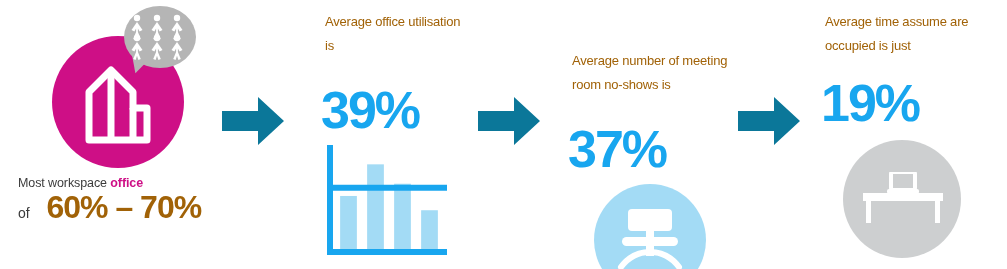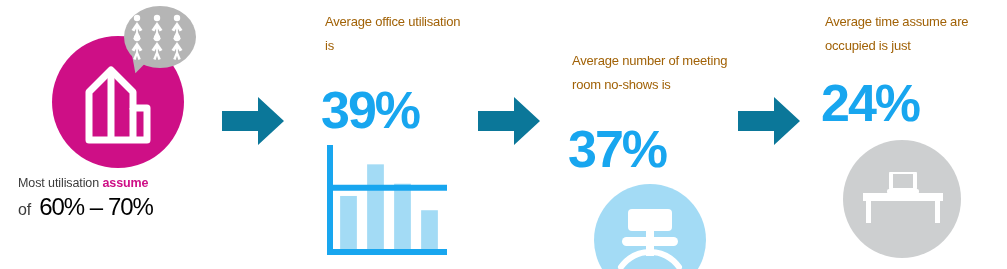--- a/index.html
+++ b/index.html
@@ -89,28 +89,28 @@
     color: #ce0f86;
     font-weight: bold;
   }
   .range-line {
     display: flex;
     align-items: baseline;
     margin-top: 1px;
     margin-bottom: 1px;
   }
   .range-of {
-    font-size: 16px;
+    font-size: 14px;
     color: #3b3b3b;
-    margin-right: 8px;
+    margin-right: 17px;
   }
   .range-value {
-    font-size: 24px;
-    font-weight: normal;
-    color: #000000;
+    font-size: 32px;
+    font-weight: bold;
+    color: #a16207;
     letter-spacing: -1px;
     line-height: 30px;
   }
 
   
   .arrow {
     position: absolute;
     top: 95px;
     width: 62px;
     height: 52px;
@@ -239,21 +239,21 @@
           </g>
           <g transform="translate(40,20)">
             <circle cx="7" cy="4" r="3.2"></circle>
             <path d="M7 8 L12.5 16 L9.6 17.4 L7.9 14.6 L7.9 18 L10.8 25 L8.4 25.9 L7 21.8 L5.6 25.9 L3.2 25 L6.1 18 L6.1 14.6 L4.4 17.4 L1.5 16 Z"></path>
           </g>
         </g>
       </svg>
     </div>
 
     <div class="assume-caption">
-      <div><span>Most utilisation </span><span class="hi">assume</span></div>
+      <div><span>Most workspace </span><span class="hi">office</span></div>
       <div class="range-line">
         <span class="range-of">of</span>
         <span class="range-value">60% – 70%</span>
       </div>
     </div>
   </div>
 
   <div class="arrow" id="arrow-1">
     <svg viewBox="0 0 62 52" width="62" height="52" aria-hidden="true">
       <path d="M0 16 L36 16 L36 2 L62 26 L36 50 L36 36 L0 36 Z" fill="#0b7799"></path>
@@ -303,21 +303,21 @@
   </div>
 
   <div class="arrow" id="arrow-3">
     <svg viewBox="0 0 62 52" width="62" height="52" aria-hidden="true">
       <path d="M0 16 L36 16 L36 2 L62 26 L36 50 L36 36 L0 36 Z" fill="#0b7799"></path>
     </svg>
   </div>
 
   <div class="panel" id="panel-desks">
     <p class="stat-heading">Average time assume are occupied is just</p>
-    <p class="stat-value">24%</p>
+    <p class="stat-value">19%</p>
 
     <div class="desk-circle"></div>
     <div class="desk-icon">
       <svg viewBox="0 0 80 54" width="80" height="54" aria-hidden="true">
         <rect x="28" y="0" width="24" height="18" rx="2" fill="none" stroke="#ffffff" stroke-width="4"></rect>
         <rect x="24" y="17" width="32" height="5" rx="2" fill="#ffffff"></rect>
         <rect x="0" y="21" width="80" height="8" fill="#ffffff"></rect>
         <rect x="3" y="29" width="5" height="22" fill="#ffffff"></rect>
         <rect x="72" y="29" width="5" height="22" fill="#ffffff"></rect>
       </svg>

